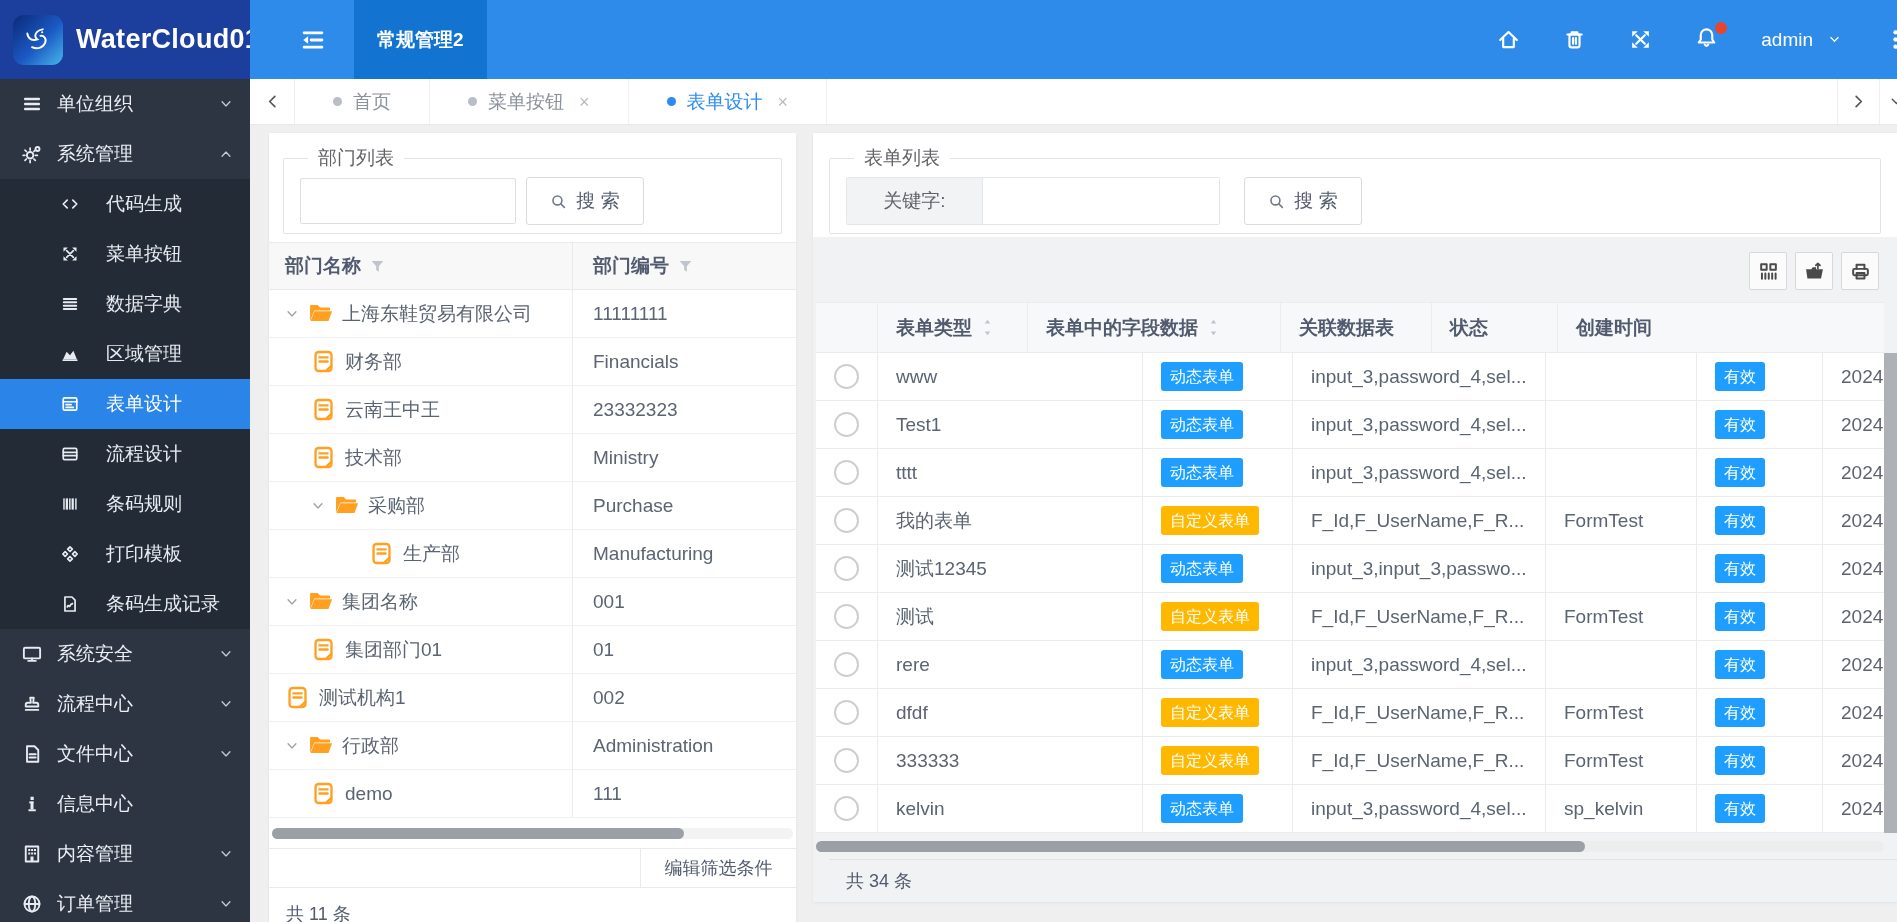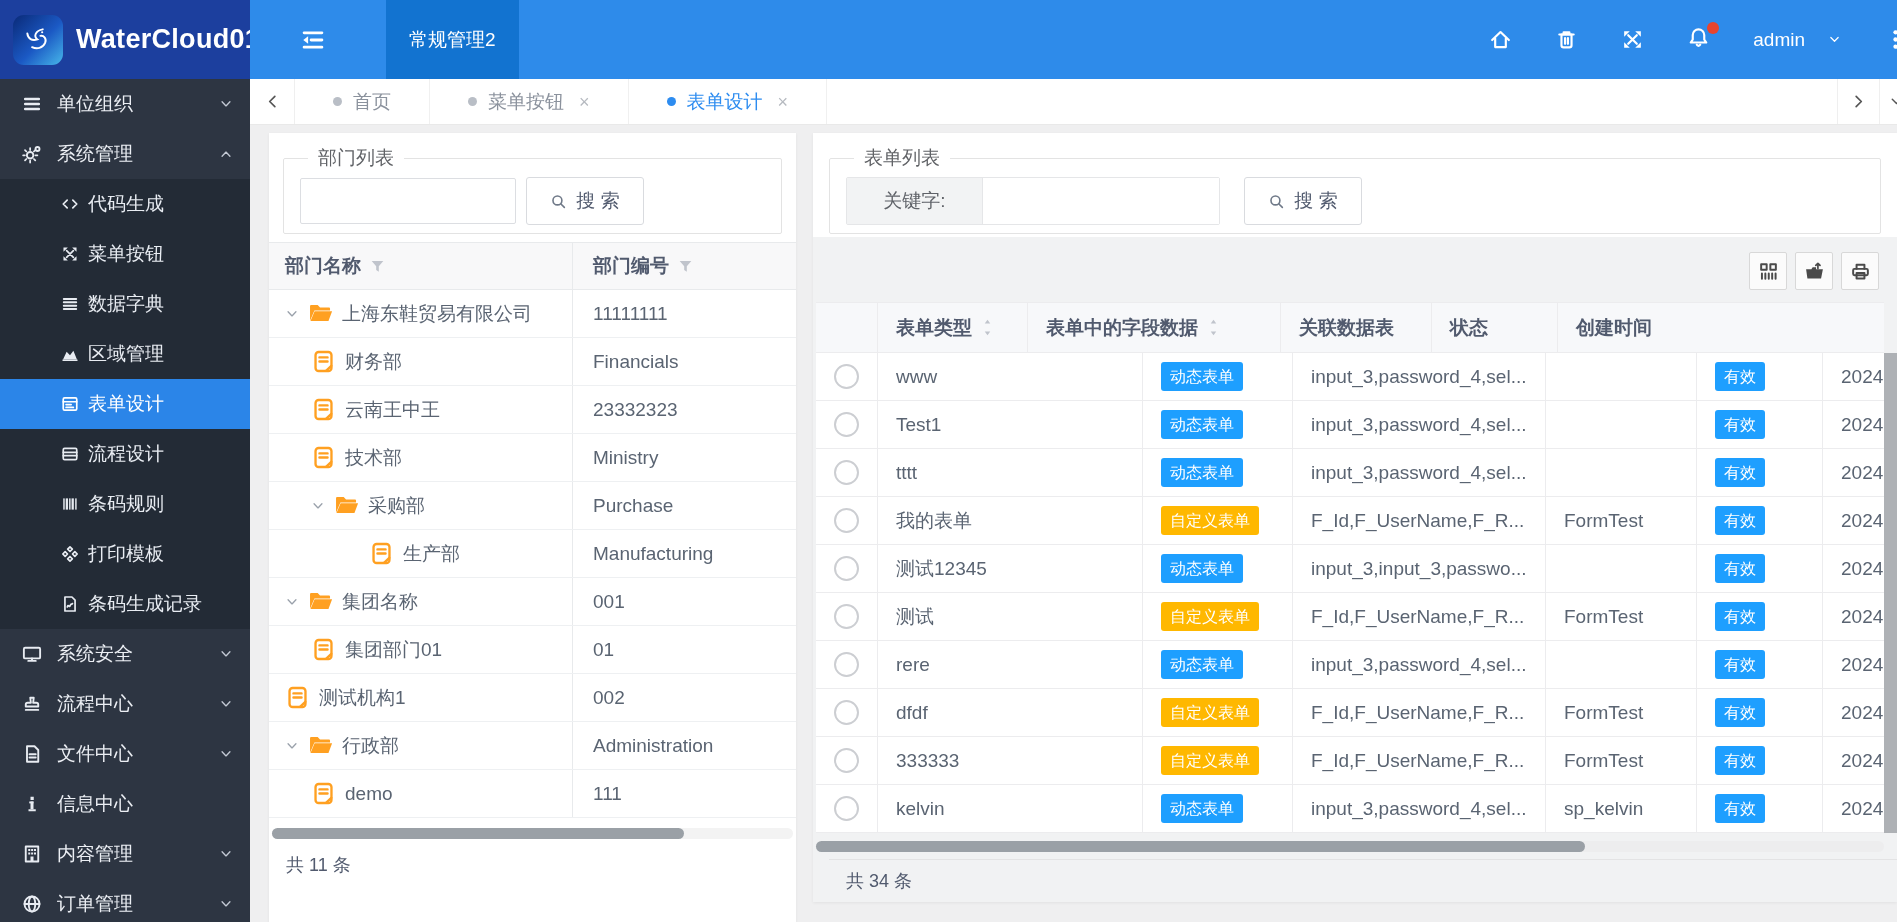--- a/index.html
+++ b/index.html
@@ -8,36 +8,36 @@
   .icn{display:inline-block;flex:none}
   .icn svg{width:100%;height:100%;display:block}
 
   
   .topbar{position:absolute;left:0;top:0;width:1897px;height:79px;display:flex;z-index:5}
   .logo{width:250px;background:var(--logo-bg,#1c3f9e);display:flex;align-items:center;padding-left:13px;gap:13px}
   .logo-mark{width:50px;height:50px;border-radius:11px;background:linear-gradient(135deg,#0a2a78,#1b59c4 55%,#47b7ea);display:flex;align-items:center;justify-content:center;flex:none}
   .logo-title{color:#fff;font-size:27px;font-weight:700;letter-spacing:.3px;white-space:nowrap}
   .topbar-main{flex:1;background:var(--header,#2e8bea);display:flex;align-items:center;color:#fff}
   .collapse-btn{margin-left:50px;width:26px;height:26px;color:#fff;cursor:pointer}
-  .top-tab{margin-left:60px;height:100%;padding:0 23px;background:var(--header-tab-active,#1273d0);font-weight:400;font-size:19px;display:flex;align-items:center;cursor:pointer}
+  .top-tab{margin-left:28px;height:100%;padding:0 23px;background:var(--header-tab-active,#1273d0);font-weight:700;font-size:19px;display:flex;align-items:center;cursor:pointer}
   .topbar-right{margin-left:auto;display:flex;align-items:center;gap:43px;padding-right:2px}
   .tb-ico{width:23px;height:23px;color:#fff;cursor:pointer;position:relative}
   .bell-wrap{position:relative}
   .bell-dot{position:absolute;right:-9px;top:-4px;width:12px;height:12px;border-radius:50%;background:var(--notification-dot,#e8442e)}
-  .user{display:flex;align-items:center;gap:23px;font-size:19px;cursor:pointer}
+  .user{display:flex;align-items:center;gap:15px;font-size:19px;cursor:pointer}
   .user .icn{width:13px;height:13px}
   .more-btn{width:23px;height:23px;color:#fff;margin-right:-12px;cursor:pointer}
 
   
   .sidebar{position:absolute;left:0;top:79px;width:250px;bottom:0;background:var(--sidebar-bg,#2d3542);overflow:hidden;z-index:4}
   .menu-item{height:50px;display:flex;align-items:center;padding:0 17px 0 22px;color:#eceff4;font-size:19px;gap:15px;cursor:pointer}
   .menu-item .m-ico{width:20px;height:20px;color:#e8ecf2}
   .menu-chevron{margin-left:auto;width:14px;height:14px;color:#c3c9d4}
   .submenu{background:var(--submenu-bg,#232b36)}
-  .submenu-item{height:50px;display:flex;align-items:center;padding-left:61px;gap:9px;color:#e8ecf2;font-size:19px;cursor:pointer}
+  .submenu-item{height:50px;display:flex;align-items:center;padding-left:61px;gap:27px;color:#e8ecf2;font-size:19px;cursor:pointer}
   .submenu-item .m-ico{width:18px;height:18px}
   .submenu-item.active{background:var(--menu-active,#2b85e8);color:#fff}
 
   
   .tabbar{position:absolute;left:250px;top:79px;right:0;height:46px;background:#fff;display:flex;align-items:stretch;border-bottom:1px solid #e9e9e9;z-index:3;overflow:hidden}
   .tab-nav{width:45px;display:flex;align-items:center;justify-content:center;color:#555;border-right:1px solid #efefef;cursor:pointer}
   .tab-nav .icn{width:15px;height:15px}
   .tab-nav.right{margin-left:auto;border-right:none;border-left:1px solid #efefef;width:42px}
   .tab-nav.caret{border-left:1px solid #efefef;width:34px;margin-right:-16px}
   .tab{display:flex;align-items:center;justify-content:center;gap:11px;padding:0 38px;border-right:1px solid #f0f0f0;font-size:19px;color:#8b929d;cursor:pointer;white-space:nowrap}
@@ -619,20 +619,23 @@
               </span>
               <span>demo</span>
             </div>
             <div class="dc dc2">111</div>
           </div>
         </div>
     </div>
     <div class="hscroll">
         <div class="thumb" style="width:79%"></div>
       </div>
+    <div class="dept-footer">
+      <span class="filter-cell">编辑筛选条件</span>
+    </div>
     <div class="dept-total">共 11 条</div>
   </section>
 
   <section class="panel form-panel">
     <fieldset>
       <legend>表单列表</legend>
       <div class="search-row">
         <div class="kw-group">
           <span class="kw-label">关键字:</span>
           <input class="kw-input" type="text" value="" style="">

